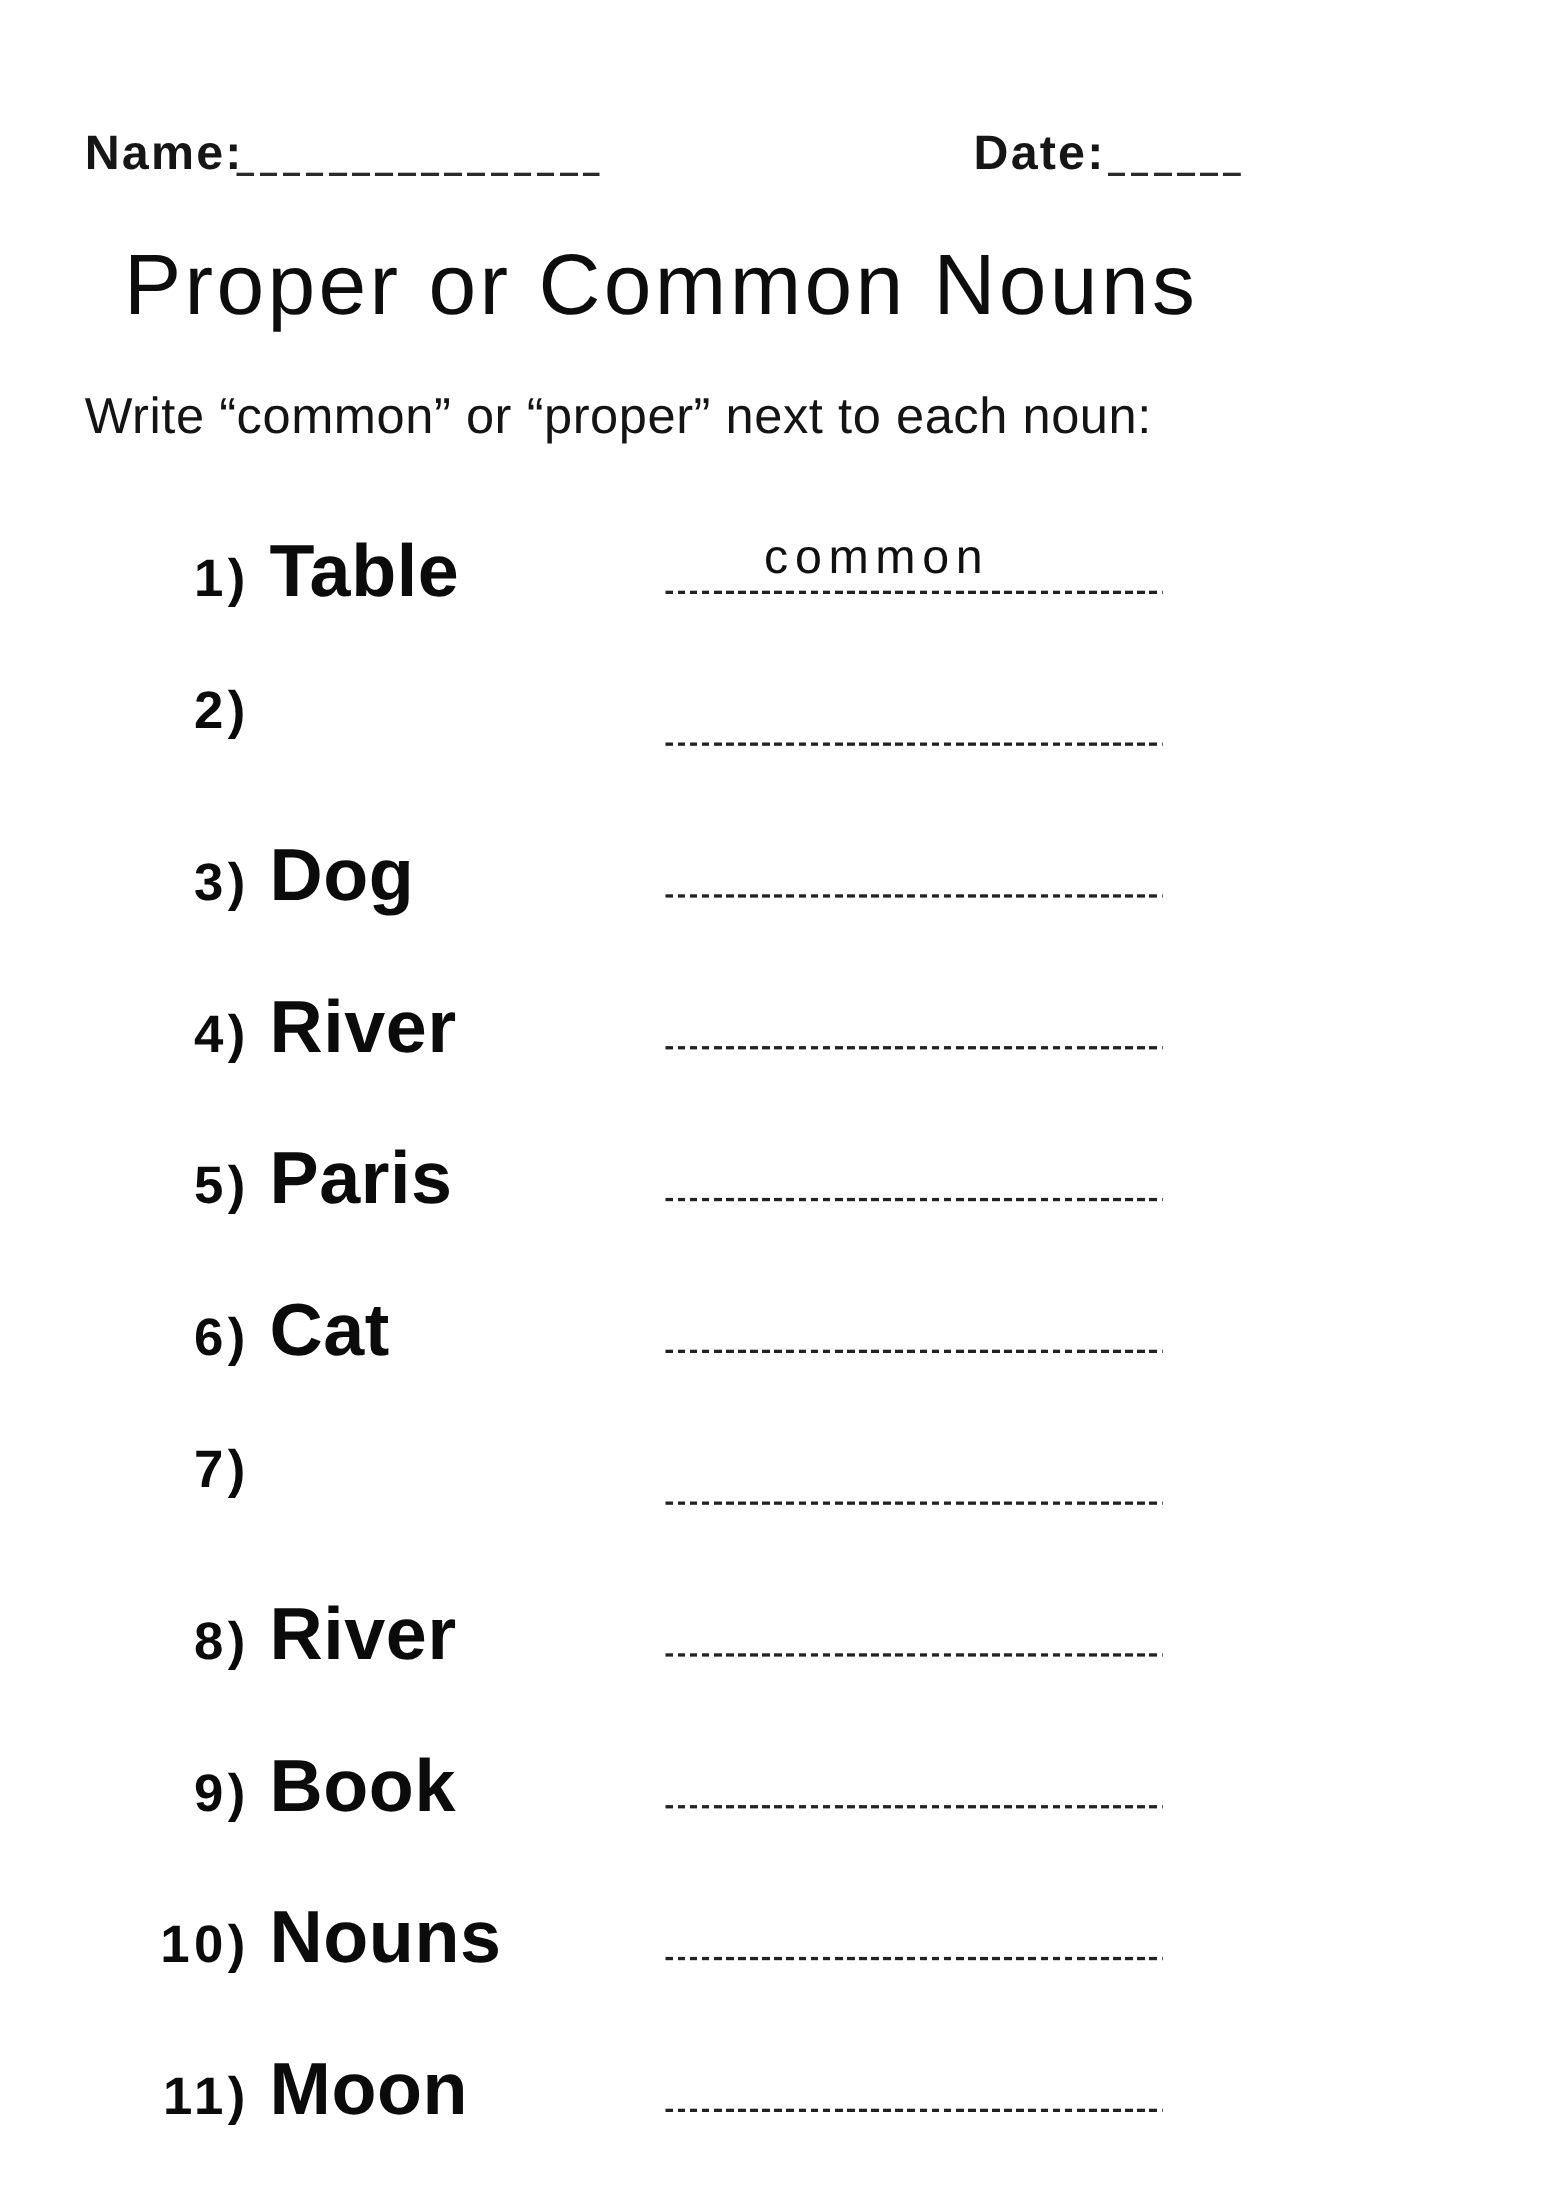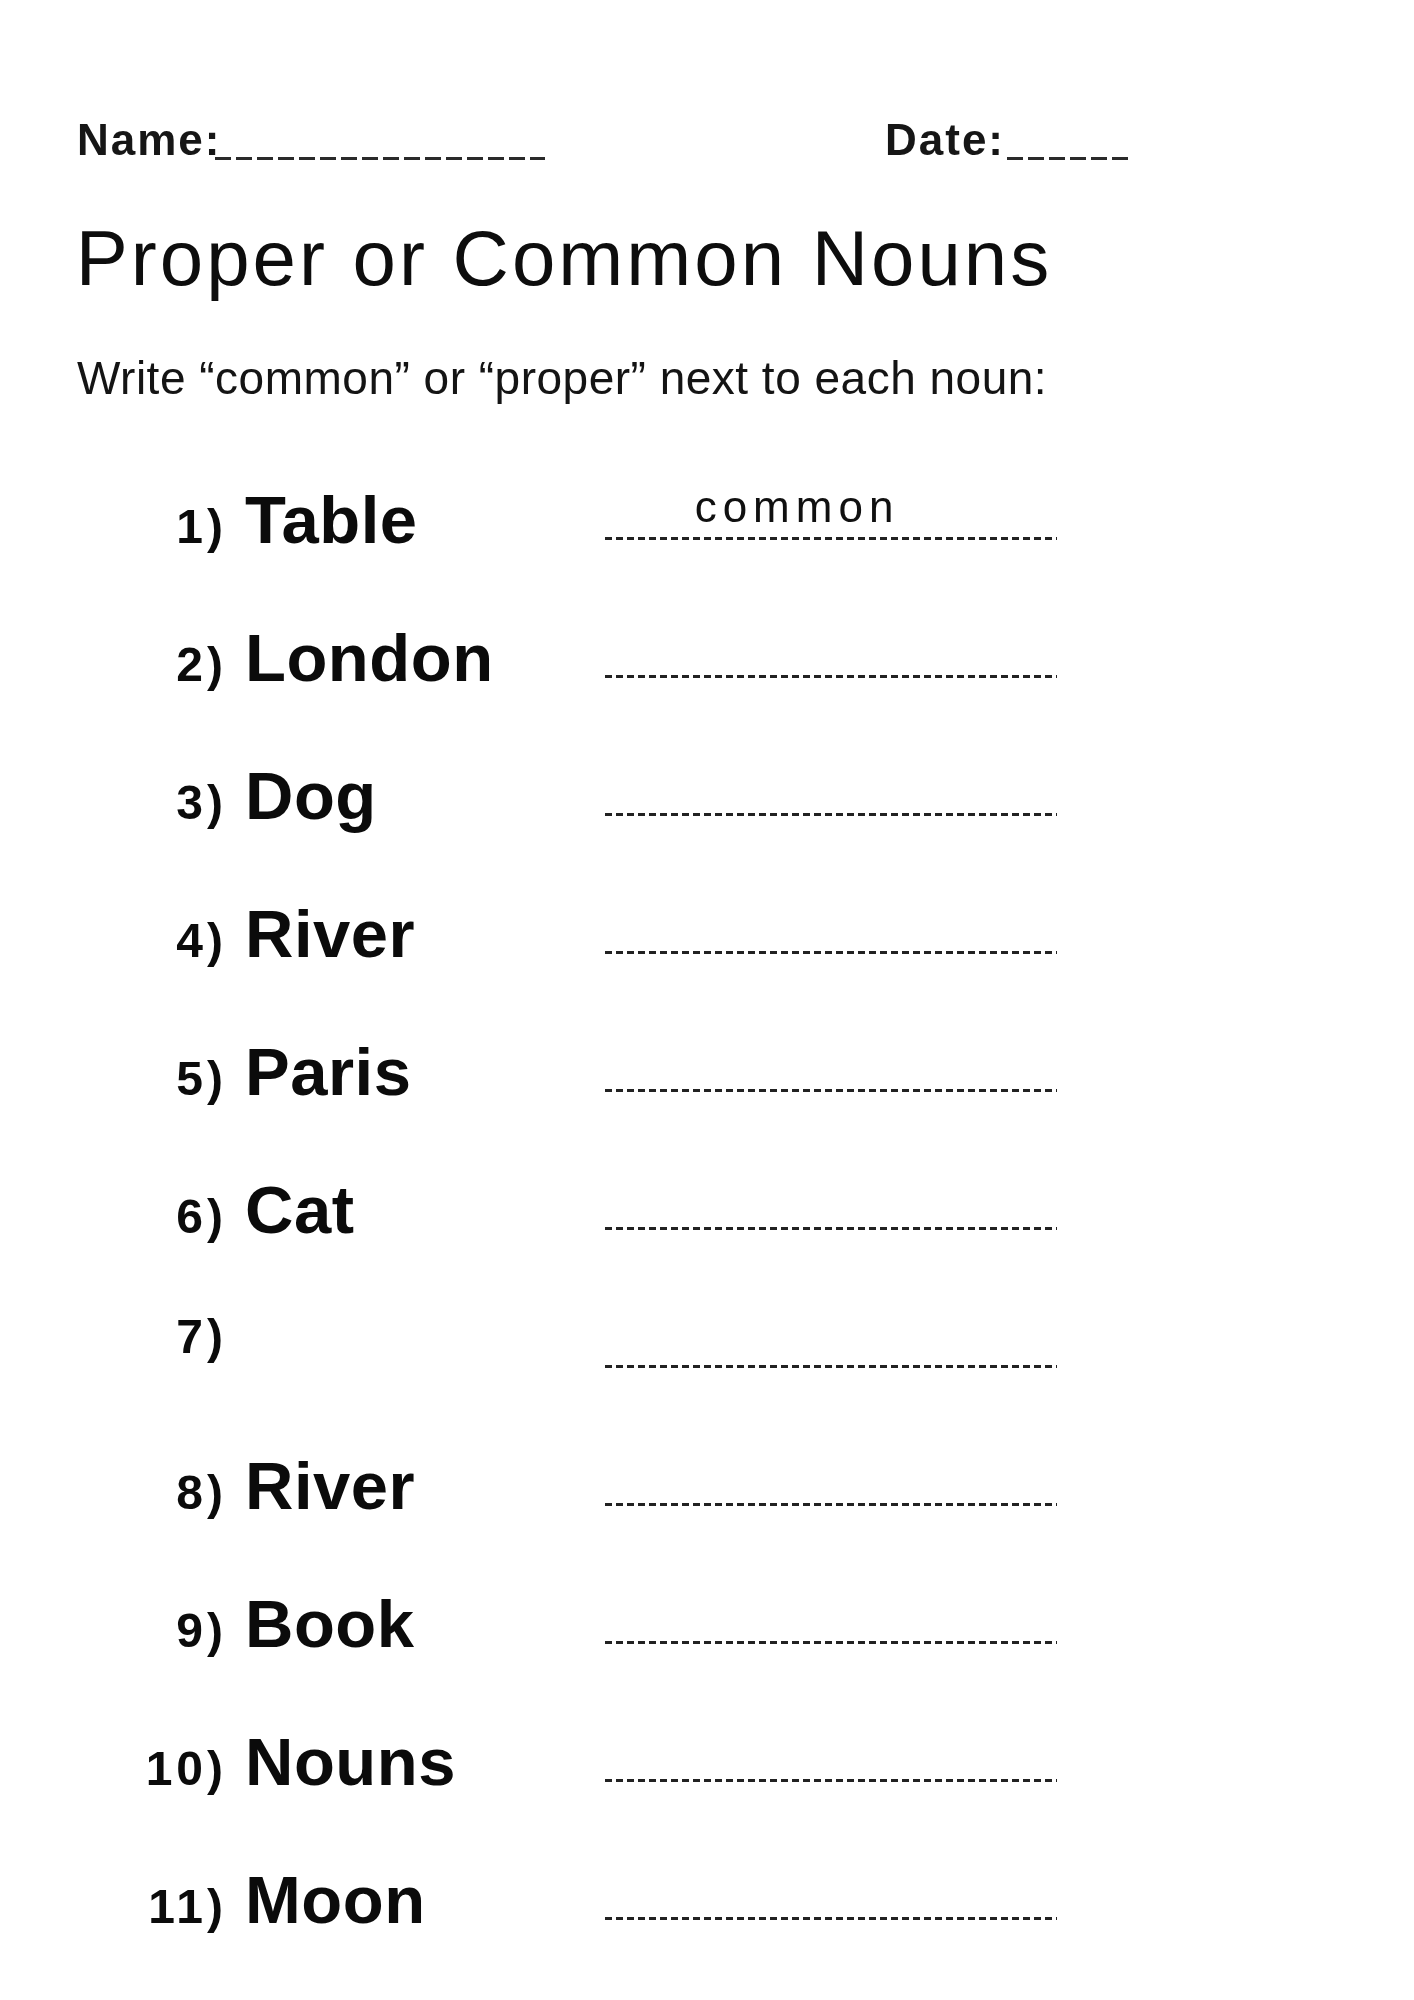--- a/index.html
+++ b/index.html
@@ -44,20 +44,21 @@
     top: 210px;
     left: 0;
     width: 100%;
     text-align: center;
     font-size: 78px;
     font-weight: 500;
     letter-spacing: 3px;
     line-height: 96px;
     color: #0d0d0d;
     white-space: nowrap;
+    padding-left: 37px;
   }
   
   .instruction {
     position: absolute;
     top: 352px;
     left: 77px;
     font-size: 46px;
     font-weight: 400;
     letter-spacing: 0.5px;
     line-height: 52px;
@@ -130,21 +131,20 @@
 
   <div class="row" style="top:481px">
     <div class="num">1)</div>
     <div class="noun">Table</div>
     <div class="answer-line"></div>
     <div class="answer-text">common</div>
   </div>
 
   <div class="row" style="top:619px">
     <div class="num">2)</div>
-    <div class="noun">London</div>
     <div class="answer-line"></div>
     <div class="answer-text"></div>
   </div>
 
   <div class="row" style="top:757px">
     <div class="num">3)</div>
     <div class="noun">Dog</div>
     <div class="answer-line"></div>
     <div class="answer-text"></div>
   </div>

